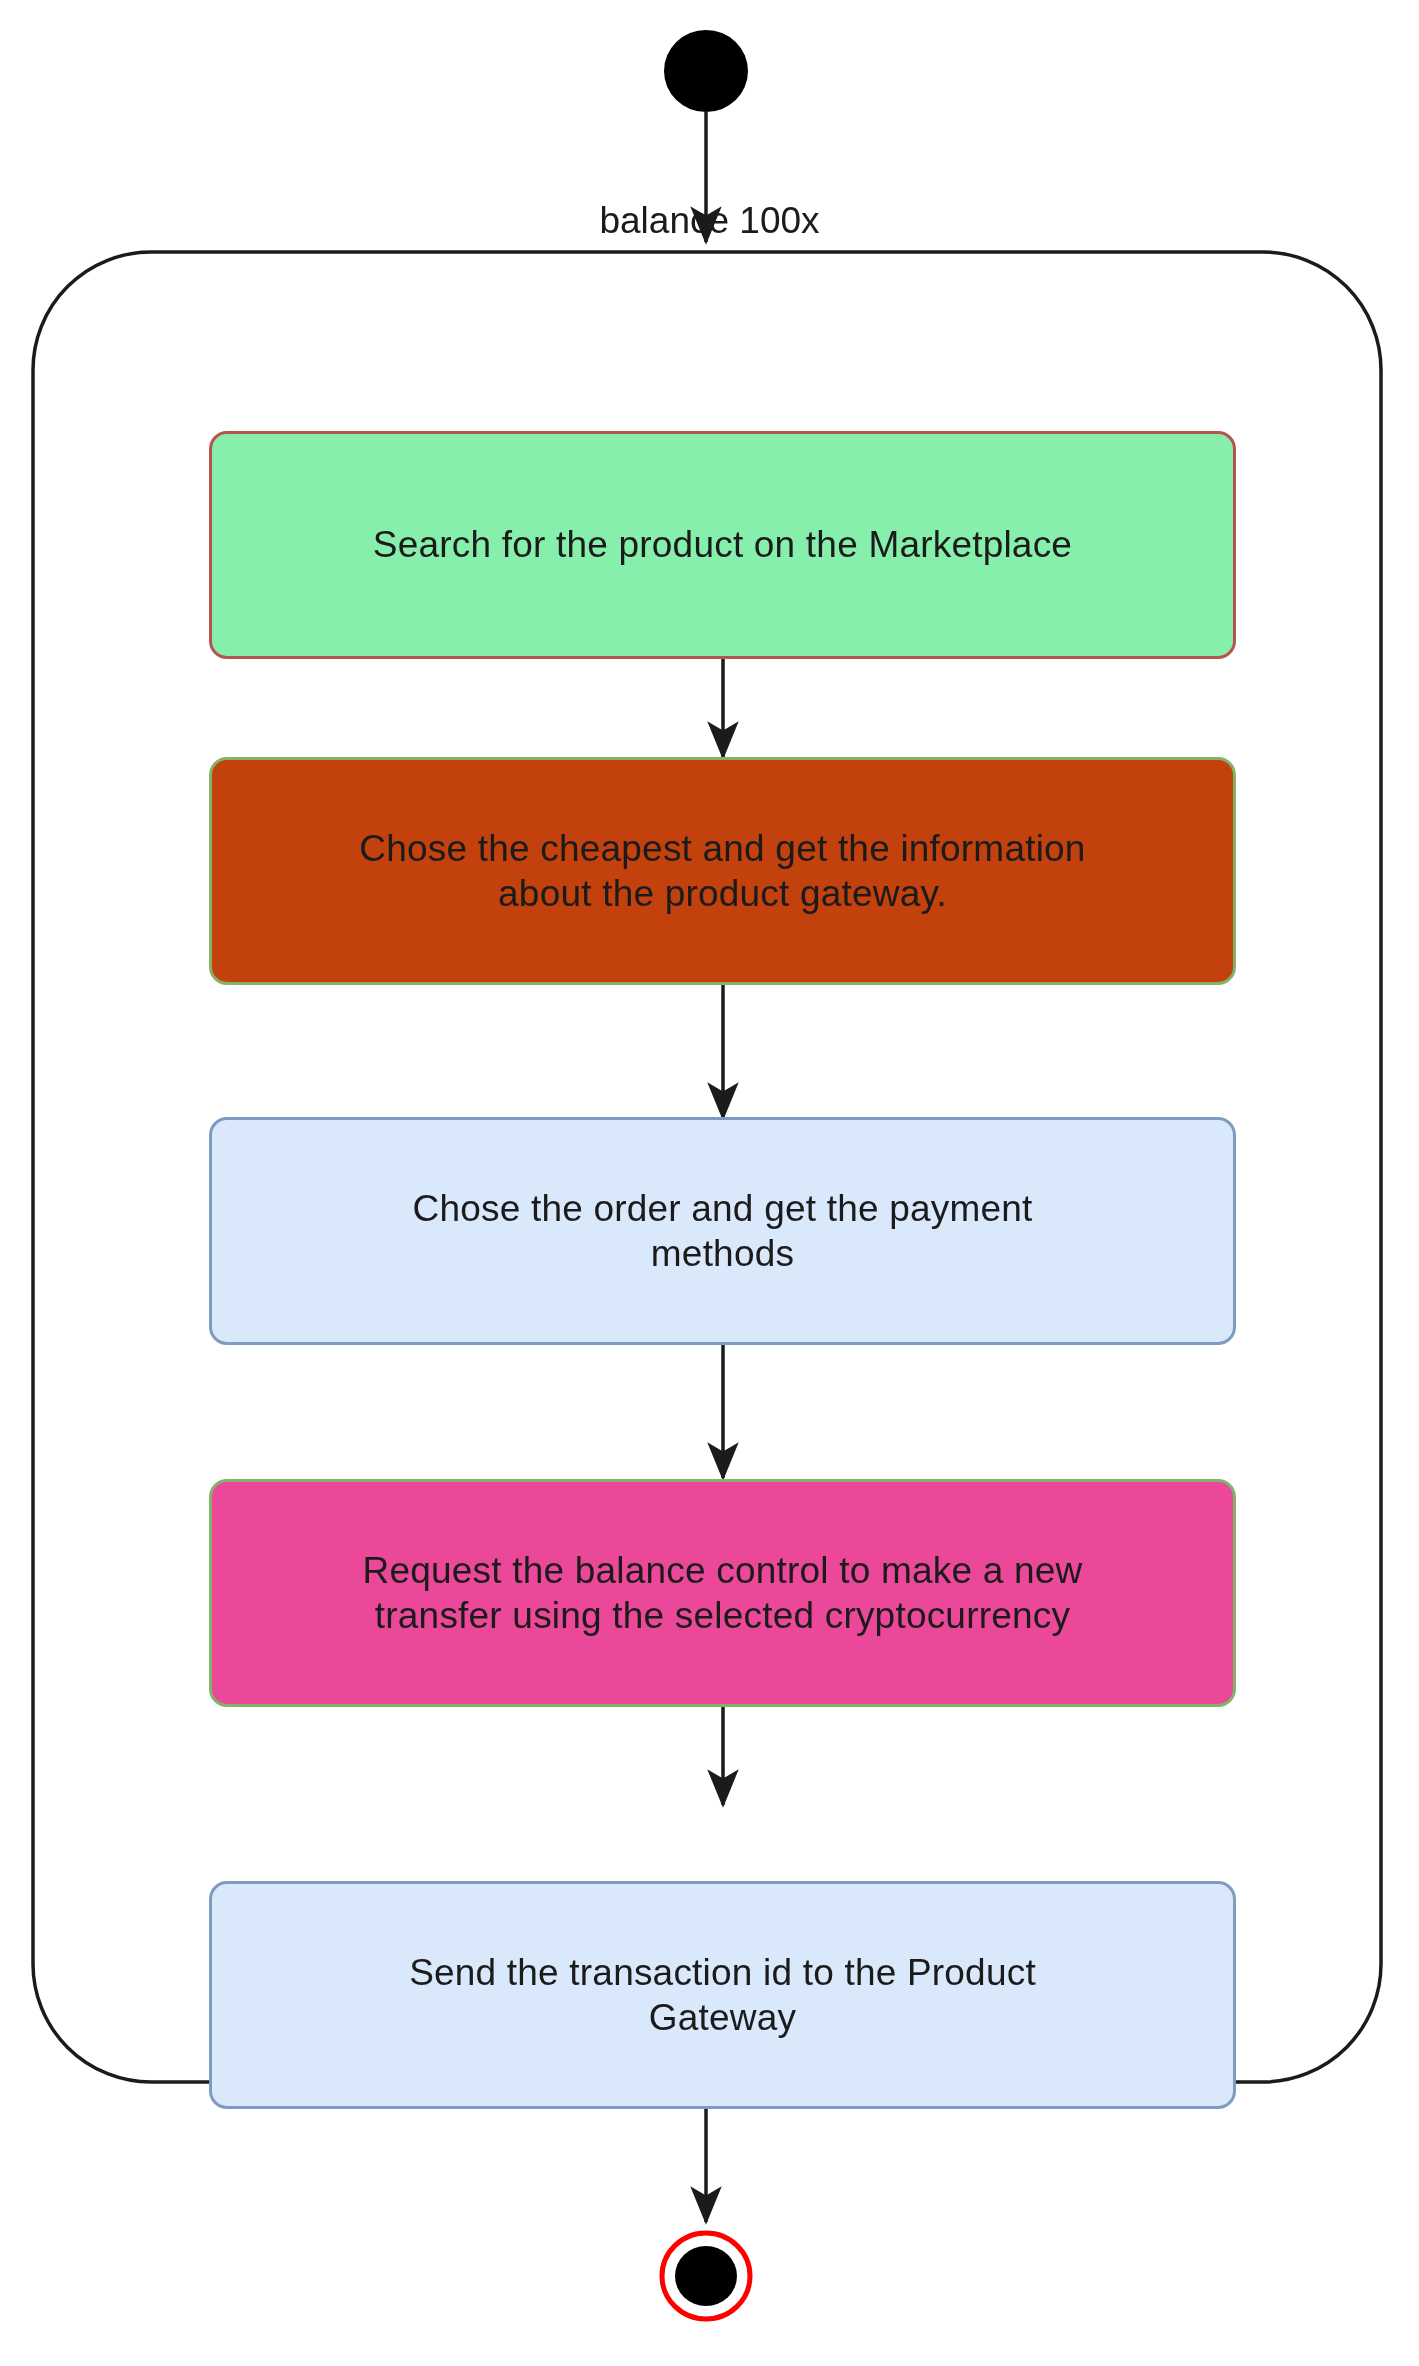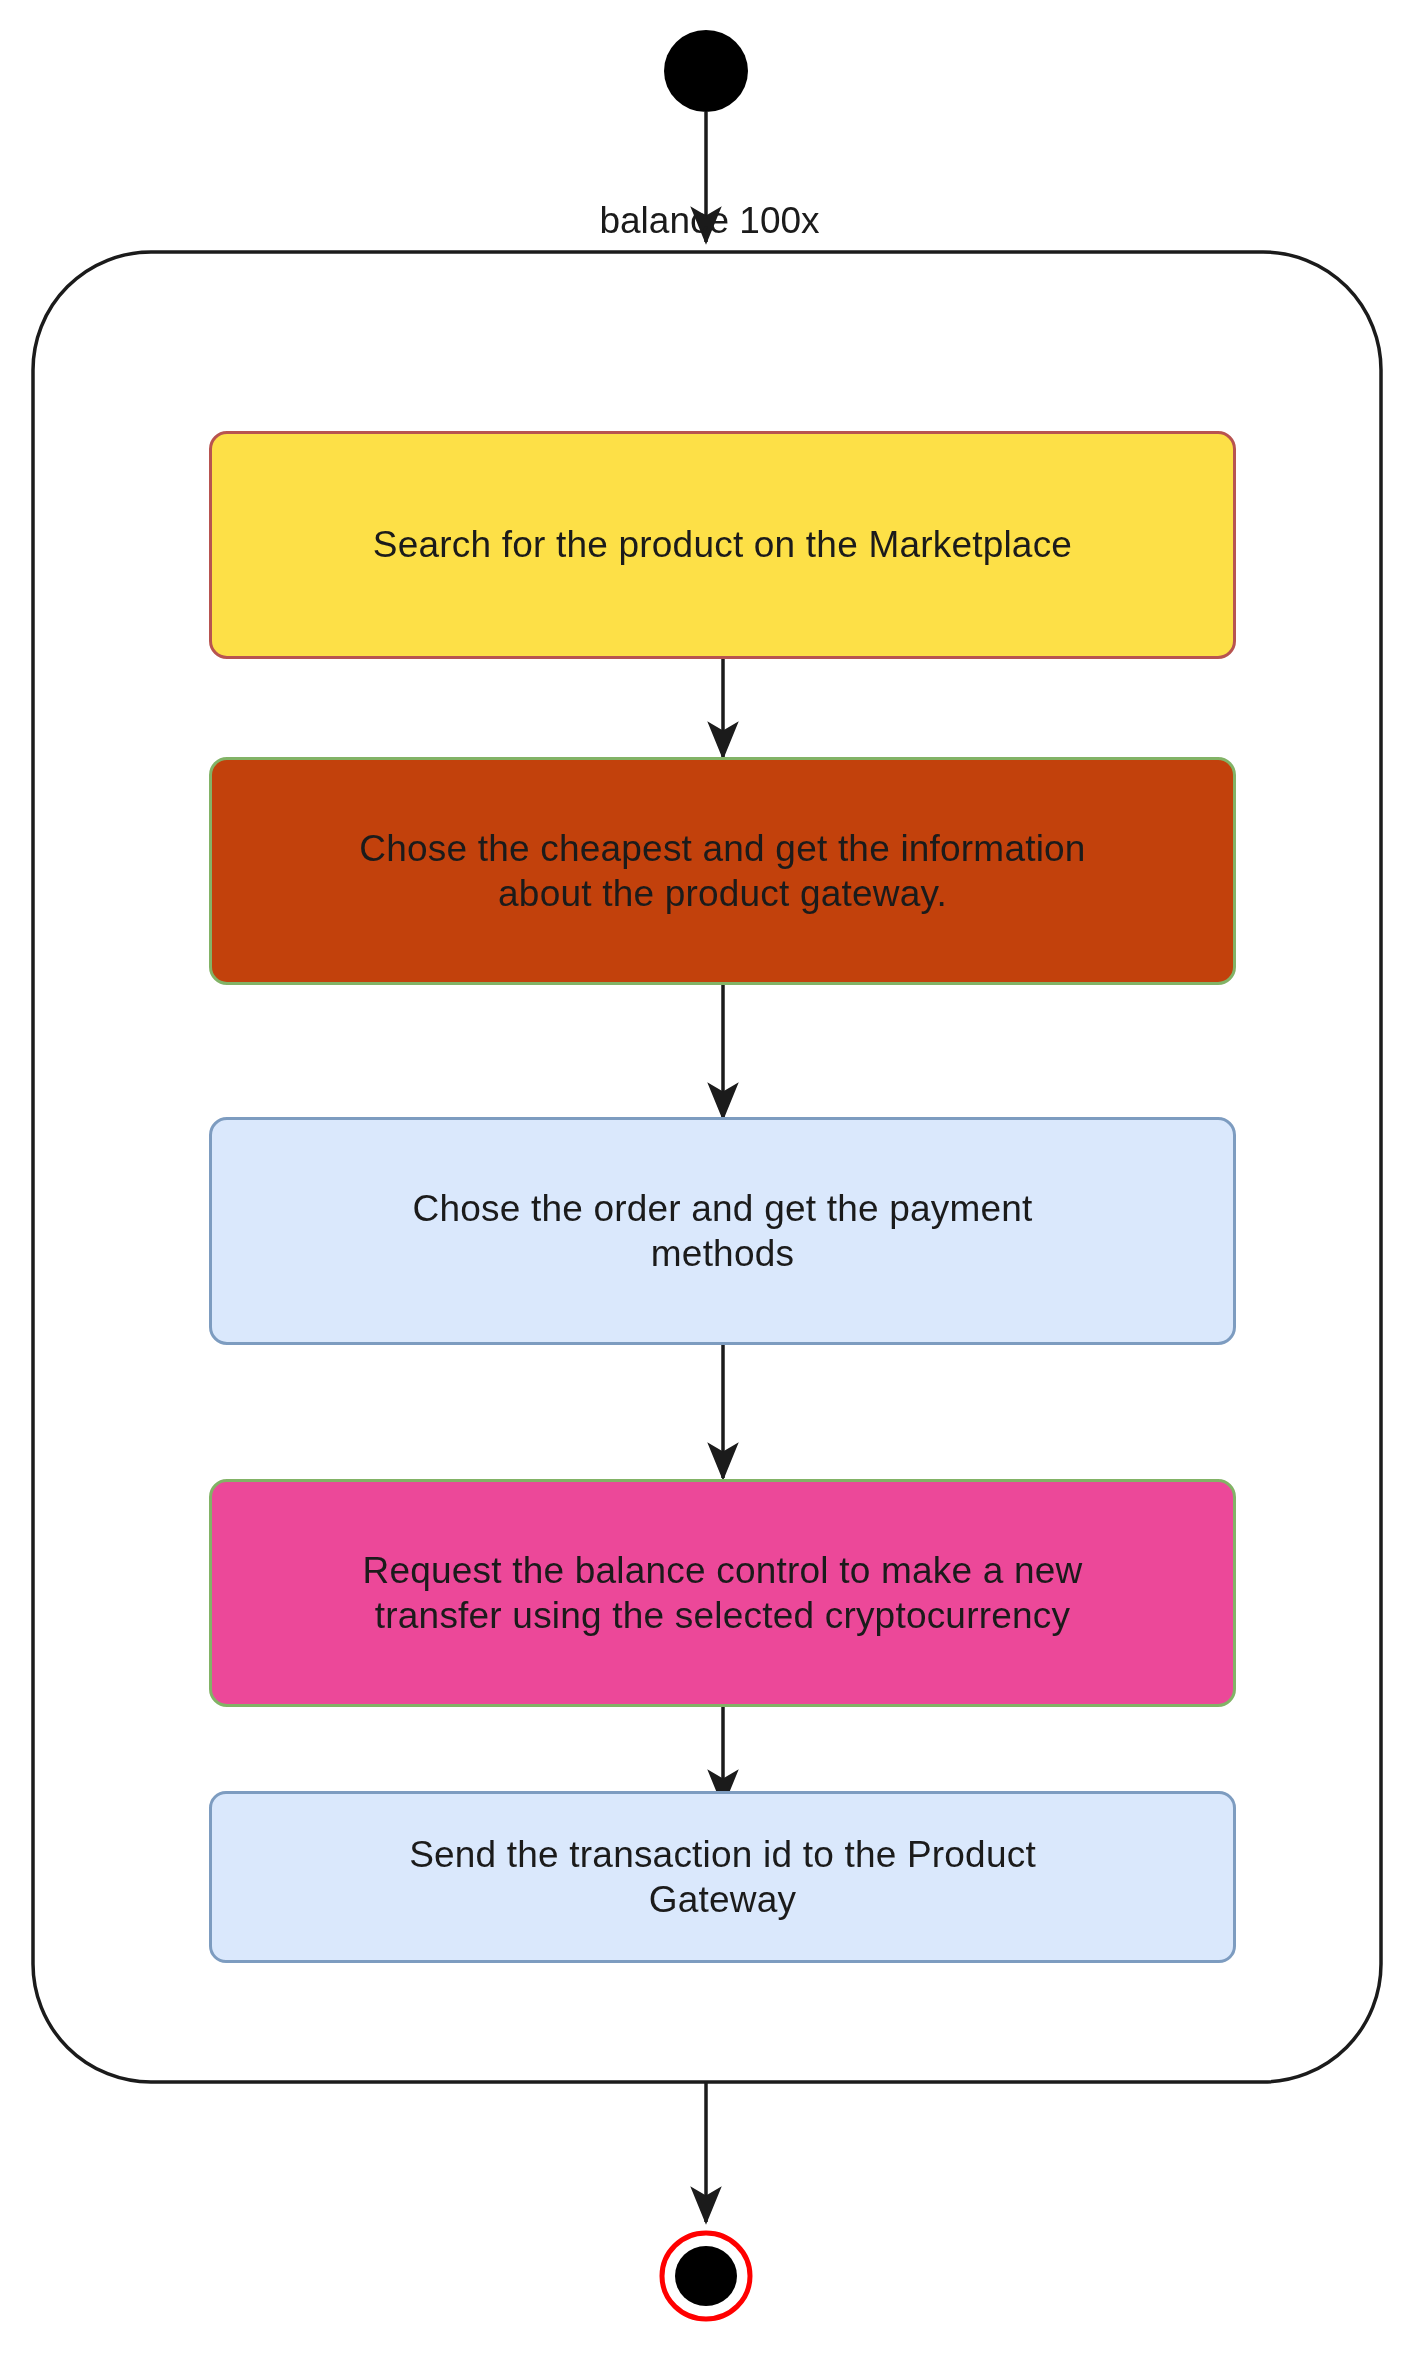--- a/index.html
+++ b/index.html
@@ -80,37 +80,37 @@
     <line x1="723" y1="1707" x2="723" y2="1805" stroke="#1b1b1b" stroke-width="3.5" marker-end="url(#arrowhead)"></line>
 
     <line x1="706" y1="2082" x2="706" y2="2222" stroke="#1b1b1b" stroke-width="3.5" marker-end="url(#arrowhead)"></line>
 
     <ellipse cx="706" cy="2276" rx="44" ry="43" fill="#ffffff" stroke="#ff0000" stroke-width="5"></ellipse>
     <ellipse cx="706" cy="2276" rx="31" ry="30" fill="#000000"></ellipse>
   </svg>
 
   <div class="loop-label" style="left: 0; right: 0; top: 200px;">balance 100x</div>
 
-  <div class="node-box" style="left: 209px; top: 431px; width: 1027px; height: 228px; background: #fde047; border-color: #b85450;">
+  <div class="node-box" style="left: 209px; top: 431px; width: 1027px; height: 228px; background: #86efac; border-color: #b85450;">
     <span class="node-label">Search for the product on the Marketplace</span>
   </div>
 
   <div class="node-box" style="left: 209px; top: 757px; width: 1027px; height: 228px; background: #c2410c; border-color: #82b366;">
     <span class="node-label">Chose the cheapest and get the information
 about the product gateway.</span>
   </div>
 
   <div class="node-box" style="left: 209px; top: 1117px; width: 1027px; height: 228px; background: #dae8fc; border-color: #7d9cc0;">
     <span class="node-label">Chose the order and get the payment
 methods</span>
   </div>
 
   <div class="node-box" style="left: 209px; top: 1479px; width: 1027px; height: 228px; background: #ec4899; border-color: #82b366;">
     <span class="node-label">Request the balance control to make a new
 transfer using the selected cryptocurrency</span>
   </div>
 
-  <div class="node-box" style="left: 209px; top: 1791px; width: 1027px; height: 172px; background: #dae8fc; border-color: #7d9cc0; border-radius: 17px;">
+  <div class="node-box" style="left: 209px; top: 1881px; width: 1027px; height: 228px; background: #dae8fc; border-color: #7d9cc0;">
     <span class="node-label">Send the transaction id to the Product
 Gateway</span>
   </div>
 
 </div>
 
 </body></html>

